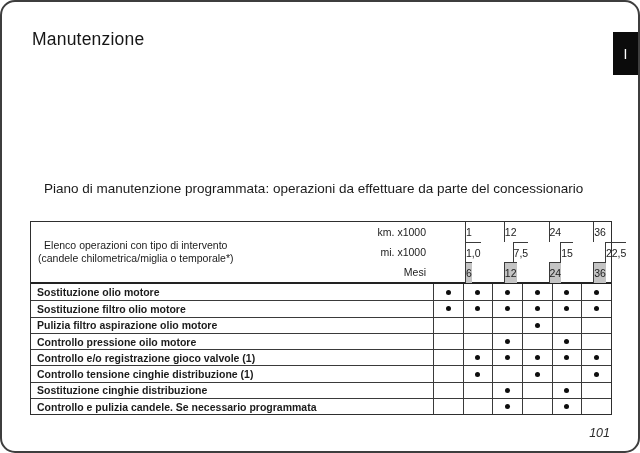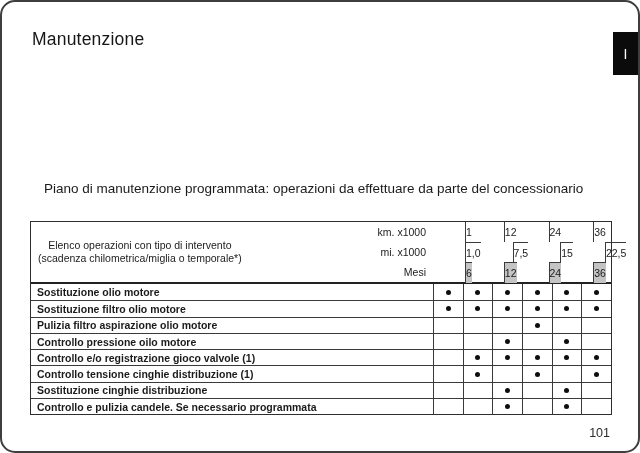--- a/index.html
+++ b/index.html
@@ -117,40 +117,41 @@
     height: 5px;
     border-radius: 50%;
     background: #0e0e0e;
   }
   .pagenum {
     position: absolute;
     right: 28px;
     bottom: 11px;
     font-size: 12.5px;
     color: #2b2b2b;
+    font-style: italic;
   }
 </style>
 </head>
 <body>
 
 <div class="page">
 
   <h1 class="title">Manutenzione</h1>
 
   <div class="side-tab">
     <span>I</span>
   </div>
 
   <p class="subtitle">Piano di manutenzione programmata: operazioni da effettuare da parte del concessionario</p>
 
   <div class="mtable">
     <div class="thead">
       <div class="hdesc">
         <div>Elenco operazioni con tipo di intervento</div>
-        <div>(scadenza chilometrica/miglia o temporale*)</div>
+        <div>(candele chilometrica/miglia o temporale*)</div>
       </div>
 
     <div class="hrow">
           <div class="hlabel">km. x1000</div>
           <div class="hcell">1</div>
           <div class="hcell">12</div>
           <div class="hcell">24</div>
           <div class="hcell">36</div>
           <div class="hcell">48</div>
           <div class="hcell">60</div>

